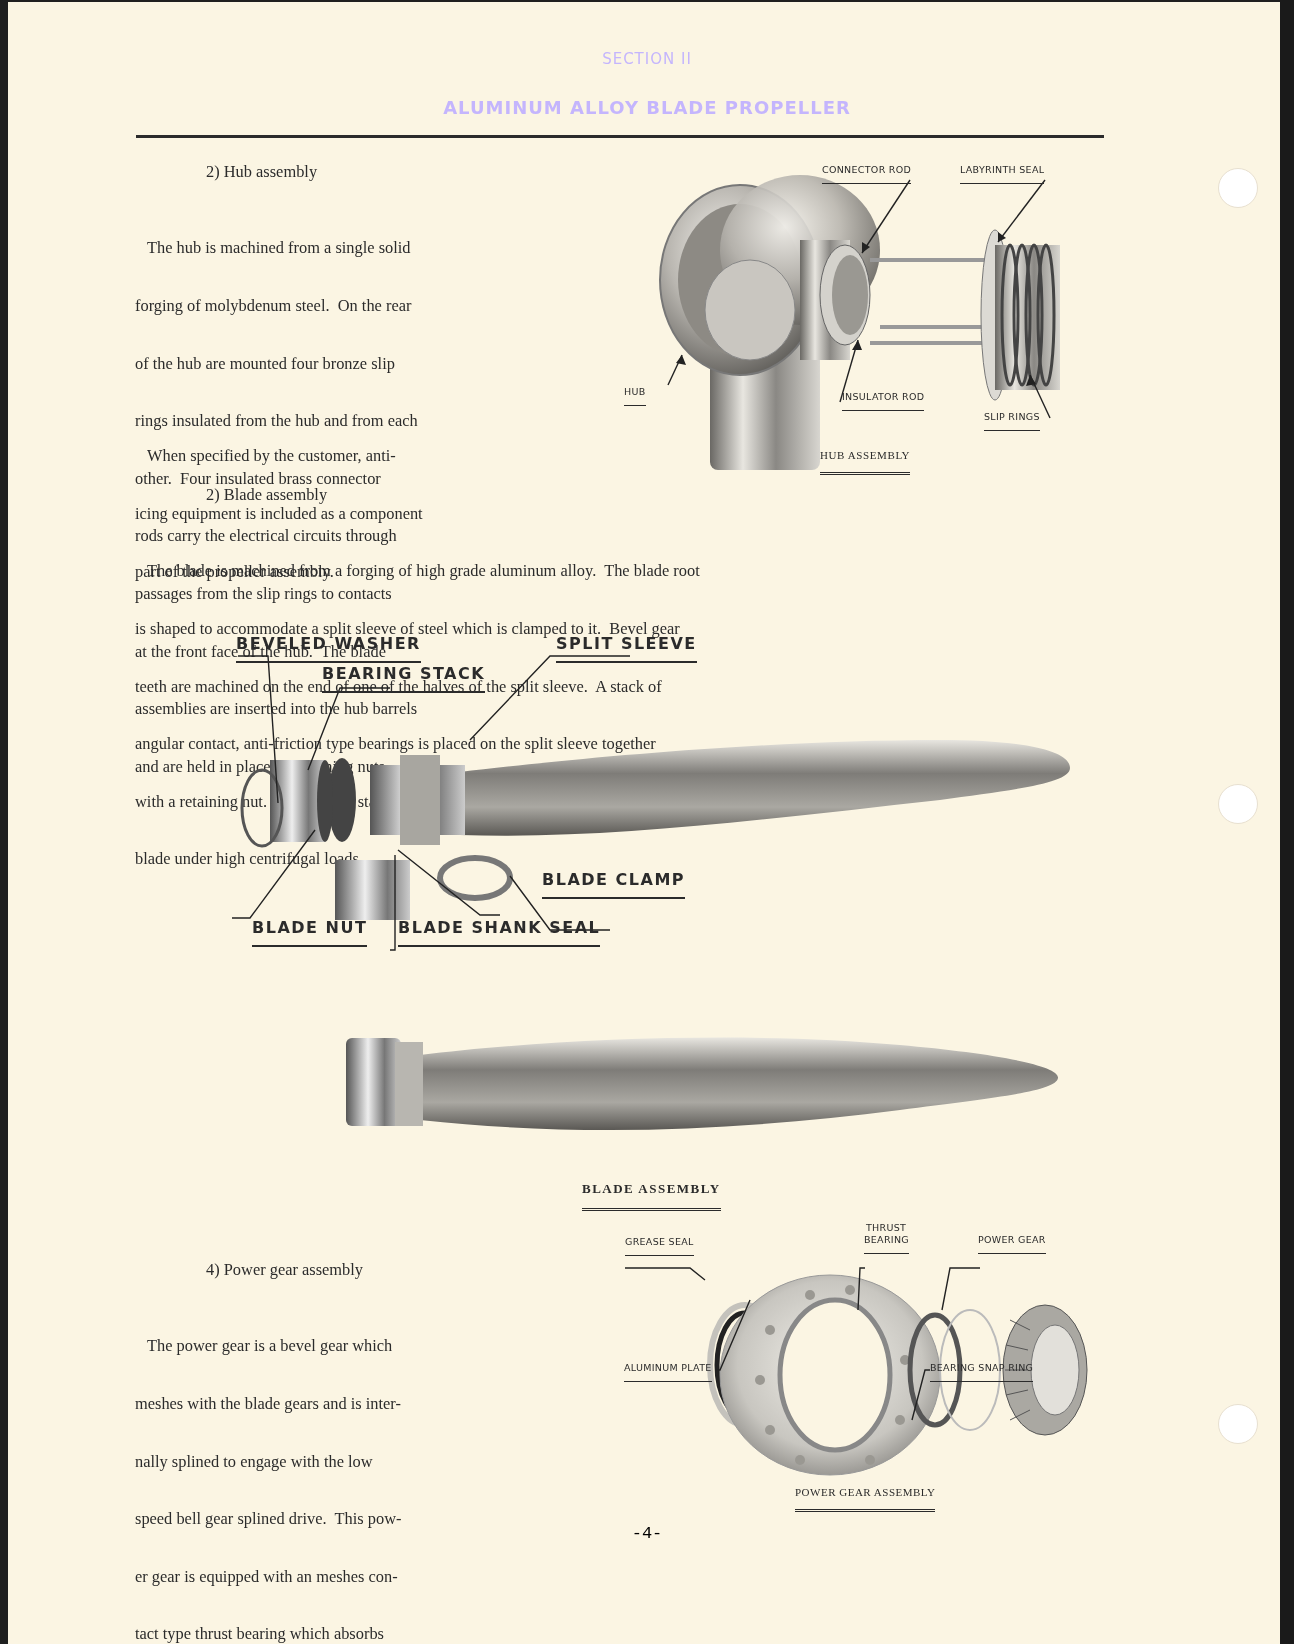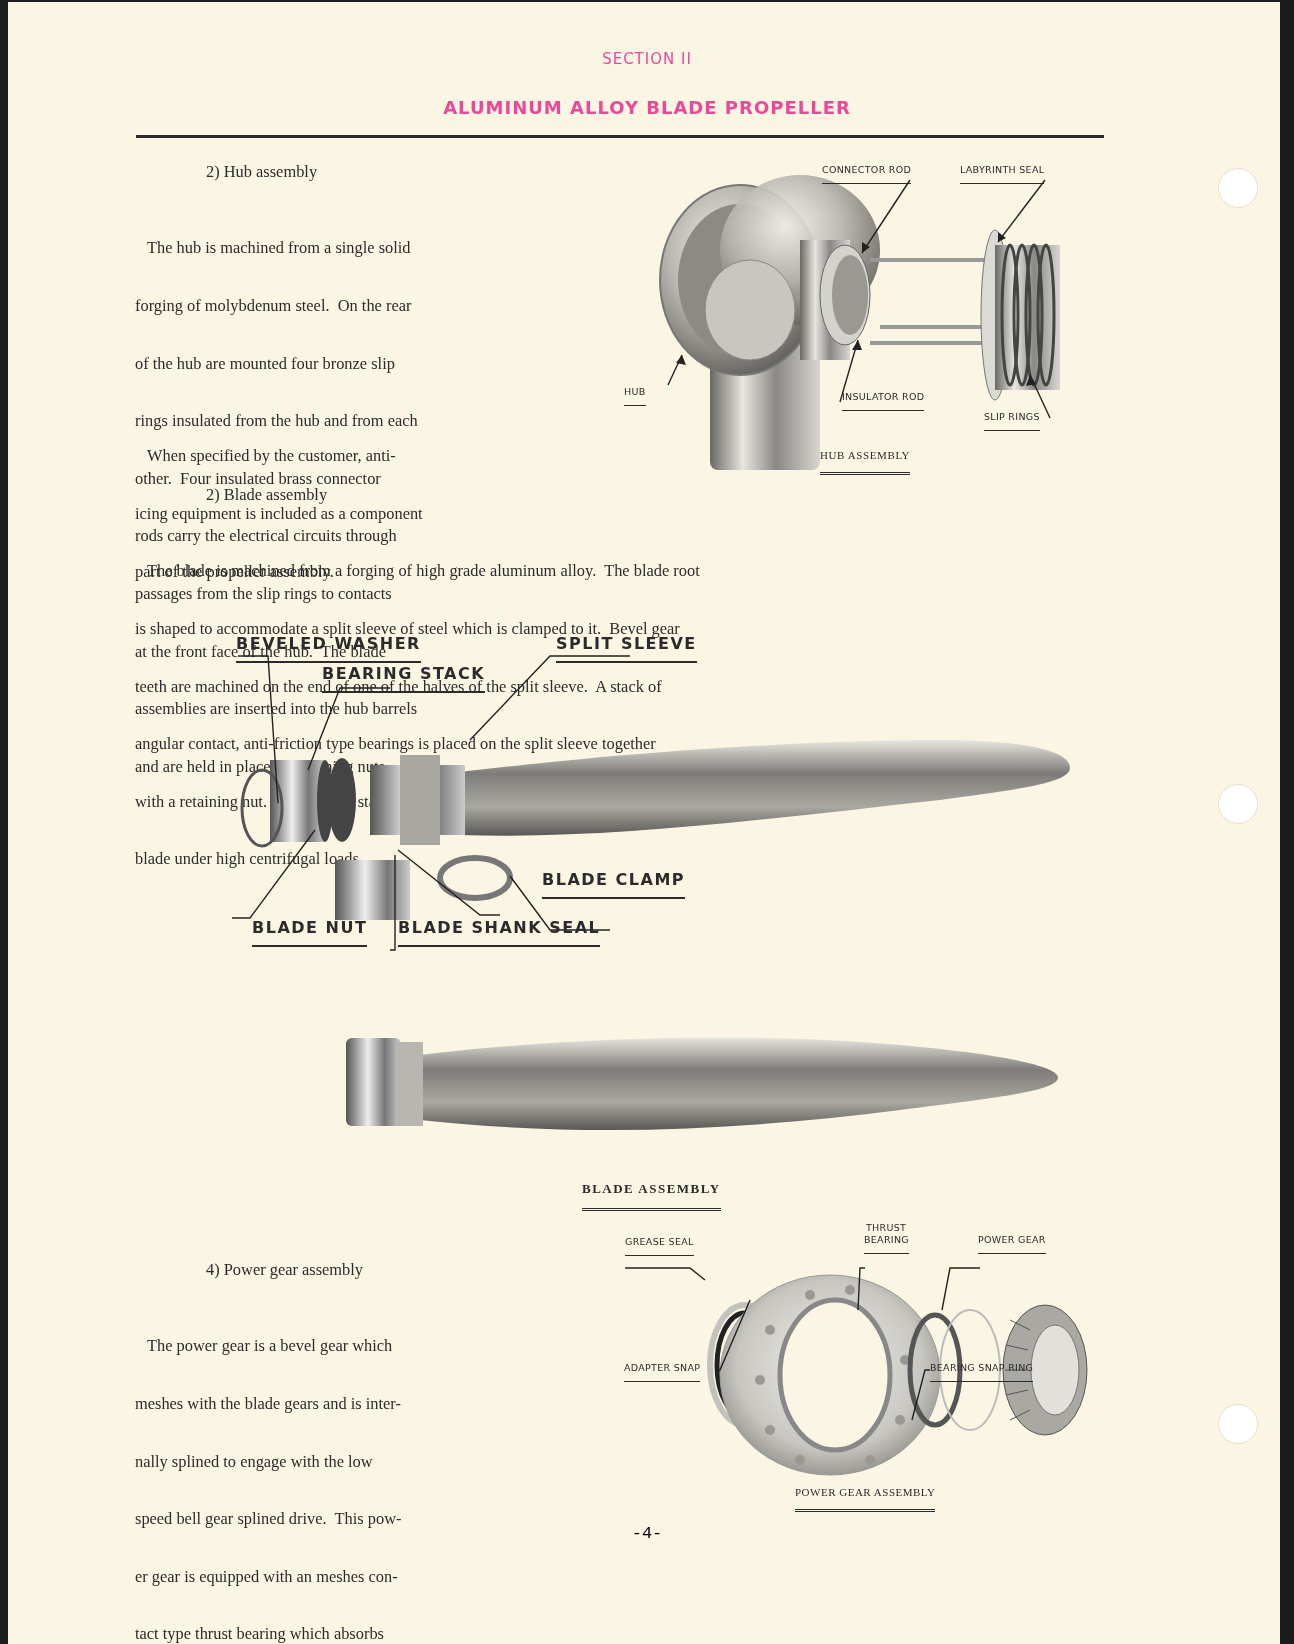--- a/index.html
+++ b/index.html
@@ -16,21 +16,21 @@
   .right-edge {
     position: absolute; right: 0; top: 0; width: 14px; height: 1644px;
     background: #1a1a1a;
   }
   .hole {
     position: absolute; width: 38px; height: 38px; border-radius: 50%;
     background: #ffffff; border: 1px solid #e8e0d0;
   }
   .hdr {
     position: absolute; left: 0; width: 1294px; text-align: center;
-    font-family: "DejaVu Sans", sans-serif; font-weight: bold; color: #ec4899;
+    font-family: "DejaVu Sans", sans-serif; font-weight: bold; color: #c4b5fd;
   }
   .section-label { top: 50px; font-size: 15px; font-weight: normal; letter-spacing: 1px; }
   .page-title { top: 97px; font-size: 18px; letter-spacing: 1px; }
   .rule {
     position: absolute; left: 136px; top: 135px; width: 968px; height: 3px;
     background: #2b2b2b;
   }
   .txt {
     position: absolute; font-size: 16.4px; line-height: 19.2px; white-space: pre;
     color: #2b2b2b;
@@ -280,18 +280,18 @@
       <polyline points="215,-2 210,-2 208,40"></polyline>
       <polyline points="330,-2 300,-2 292,40"></polyline>
       <polyline points="65,100 70,100 100,30"></polyline>
       <polyline points="280,100 275,100 262,150"></polyline>
     </g>
   </svg>
   <div class="lbl small" style="left:-25px; top:-34px;">GREASE SEAL</div>
   <div class="lbl small" style="left:216px; top:-48px; border-bottom:none;">THRUST</div>
   <div class="lbl small" style="left:214px; top:-36px;">BEARING</div>
   <div class="lbl small" style="left:328px; top:-36px;">POWER GEAR</div>
-  <div class="lbl small" style="left:-26px; top:92px;">ADAPTER SNAP</div>
+  <div class="lbl small" style="left:-26px; top:92px;">ALUMINUM PLATE</div>
   <div class="lbl small" style="left:280px; top:92px;">BEARING SNAP RING</div>
   <div class="caption" style="left:145px; top:216px; font-size:11px; letter-spacing:0.5px;">POWER GEAR ASSEMBLY</div>
 </div>
 
 <div class="page-number">-4-</div>
 
 </body></html>

